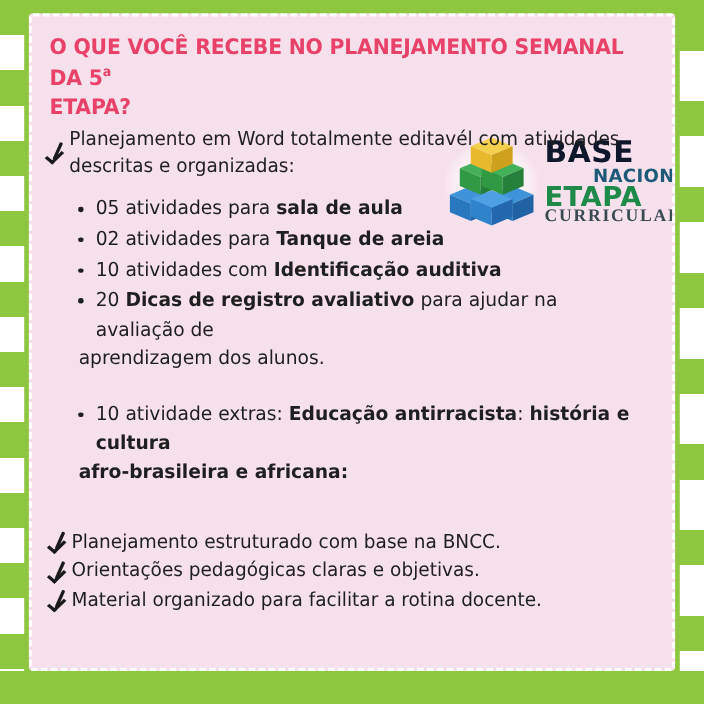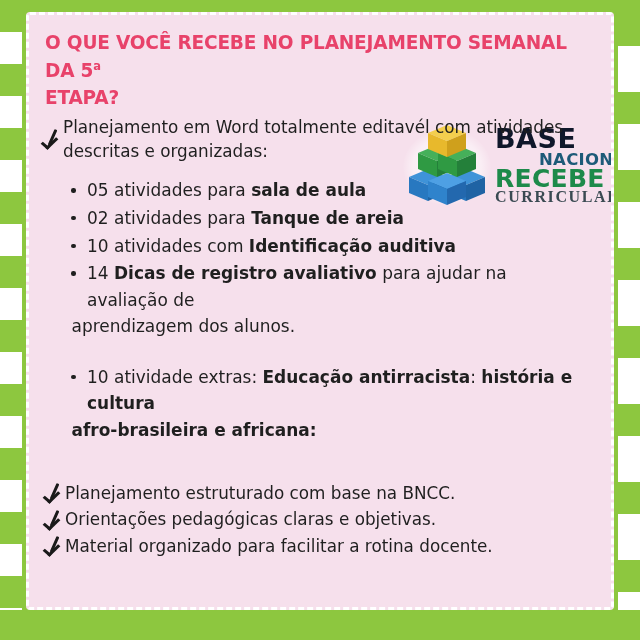--- a/index.html
+++ b/index.html
@@ -299,30 +299,30 @@
           <g>
             <polygon points="27,8 46,0 65,8 46,16" fill="#f4cf4e"></polygon>
             <polygon points="27,8 46,16 46,32 27,24" fill="#e8b92c"></polygon>
             <polygon points="46,16 65,8 65,24 46,32" fill="#cfa01c"></polygon>
           </g>
         </svg>
       </div>
       <div class="logo-text">
         <div class="l1">BASE</div>
         <div class="l2">NACIONAL</div>
-        <div class="l3">RECEBE</div>
+        <div class="l3">ETAPA</div>
         <div class="l4">CURRICULAR</div>
       </div>
     </div>
 
     <ul class="bullets">
       <li><span class="shrink"><span>05 atividades para </span><span class="b">sala de aula</span></span></li>
       <li><span class="shrink"><span>02 atividades para </span><span class="b">Tanque de areia</span></span></li>
       <li><span class="shrink"><span>10 atividades com </span><span class="b">Identificação auditiva</span></span></li>
-      <li><span class="shrink"><span>14 </span><span class="b">Dicas de registro avaliativo</span><span> para ajudar na avaliação de</span><span class="line2">aprendizagem dos alunos.</span></span></li>
+      <li><span class="shrink"><span>20 </span><span class="b">Dicas de registro avaliativo</span><span> para ajudar na avaliação de</span><span class="line2">aprendizagem dos alunos.</span></span></li>
       <li class="spaced"><span class="shrink"><span>10 atividade extras: </span><span class="b">Educação antirracista</span><span>: </span><span class="b">história e cultura</span><span class="line2 b">afro-brasileira e africana:</span></span></li>
     </ul>
 
     <div class="bottom-checks">
       <div class="check-line">
         <span class="check-mark"></span>
         <span class="txt">Planejamento estruturado com base na BNCC.</span>
       </div>
       <div class="check-line">
         <span class="check-mark"></span>

